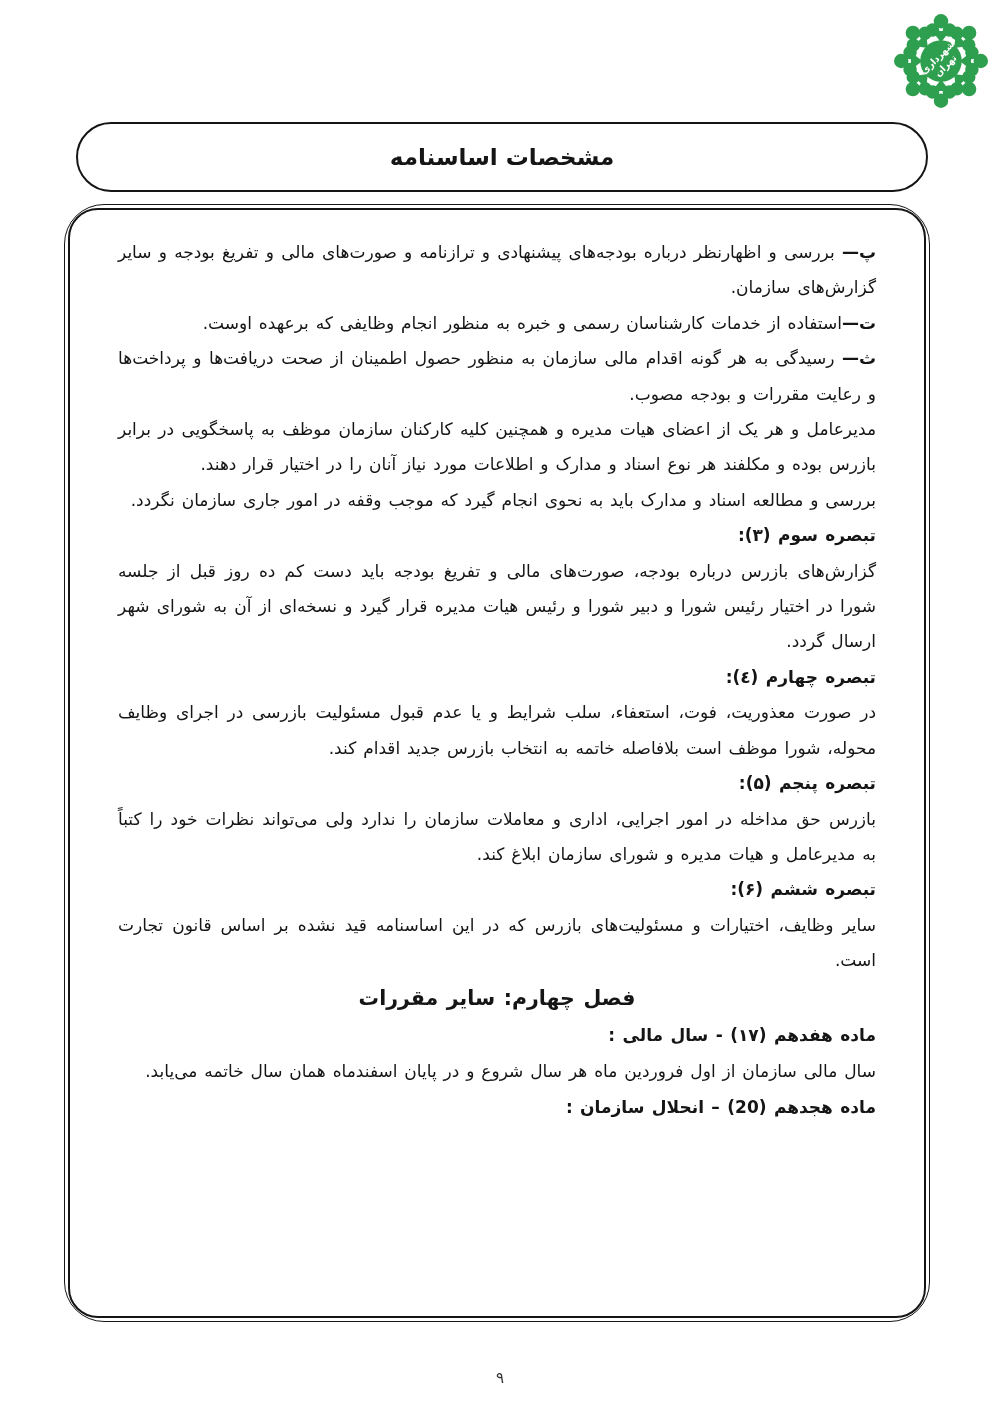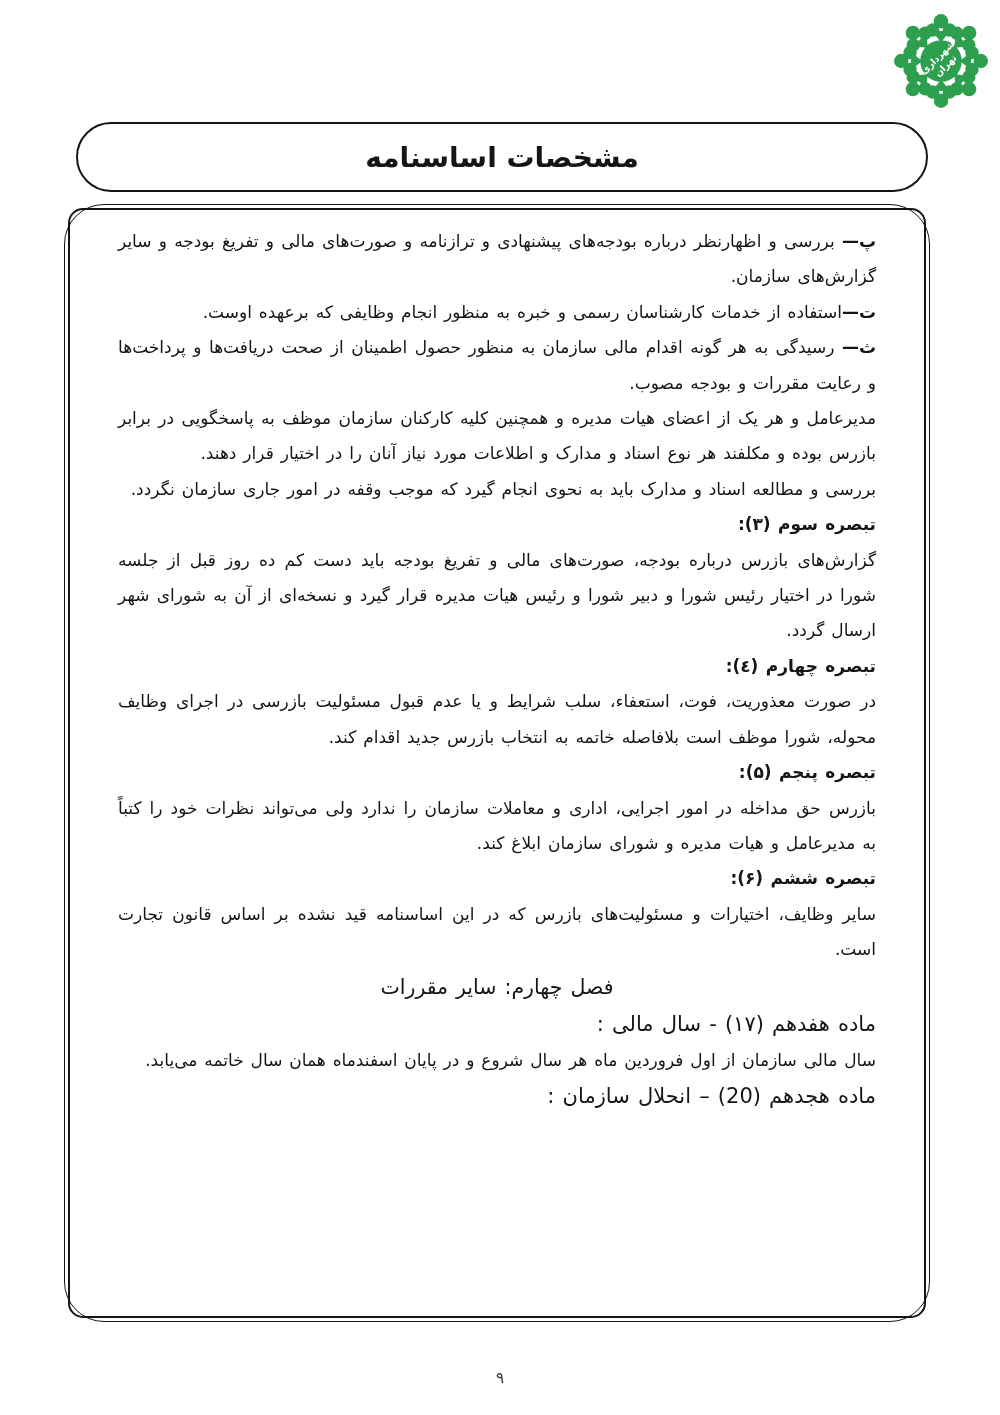--- a/index.html
+++ b/index.html
@@ -17,50 +17,50 @@
   .logo { position: absolute; top: 8px; right: 6px; width: 106px; height: 106px; }
 
   
   .title-box {
     position: absolute; top: 122px; left: 76px; width: 852px; height: 70px;
     border: 2px solid var(--ink); border-radius: 36px;
     display: flex; align-items: center; justify-content: center;
     background: #fff;
   }
   .title-box h1 {
-    margin: 0; font-size: 28px; font-weight: bold; letter-spacing: 0.5px;
+    margin: 0; font-size: 23px; font-weight: bold; letter-spacing: 0.5px;
     direction: rtl;
   }
 
   
   .frame-outer {
     position: absolute; top: 204px; left: 64px; width: 866px; height: 1118px;
     border: 1.5px solid var(--ink); border-radius: 40px; padding: 3px;
     background: #fff;
   }
   .frame-inner {
     width: 100%; height: 100%;
-    border: 2.5px solid var(--ink); border-radius: 15px;
-    padding: 14px 48px 0 48px;
+    border: 2.5px solid var(--ink); border-radius: 30px;
+    padding: 25px 48px 0 48px;
     direction: rtl;
     overflow: hidden;
   }
 
   
   .para {
     margin: 0; font-size: 17px; line-height: 35.4px;
     text-align: justify; text-align-last: right;
     word-spacing: 1.5px;
   }
   .para.subheading { font-weight: bold; text-align: right; }
   .para.chapter {
-    font-weight: normal; font-size: 20.5px; text-align: center; text-align-last: center;
+    font-weight: bold; font-size: 20.5px; text-align: center; text-align-last: center;
     line-height: 38px;
   }
-  .para.article { font-weight: normal; font-size: 21px; line-height: 37px; }
+  .para.article { font-weight: bold; font-size: 17px; line-height: 37px; }
   .lead { font-weight: bold; }
 
   
   .page-number {
     position: absolute; bottom: 28px; left: 0; width: 100%;
     text-align: center; font-size: 15px; color: #333;
   }
 </style>
 </head>
 <body>

